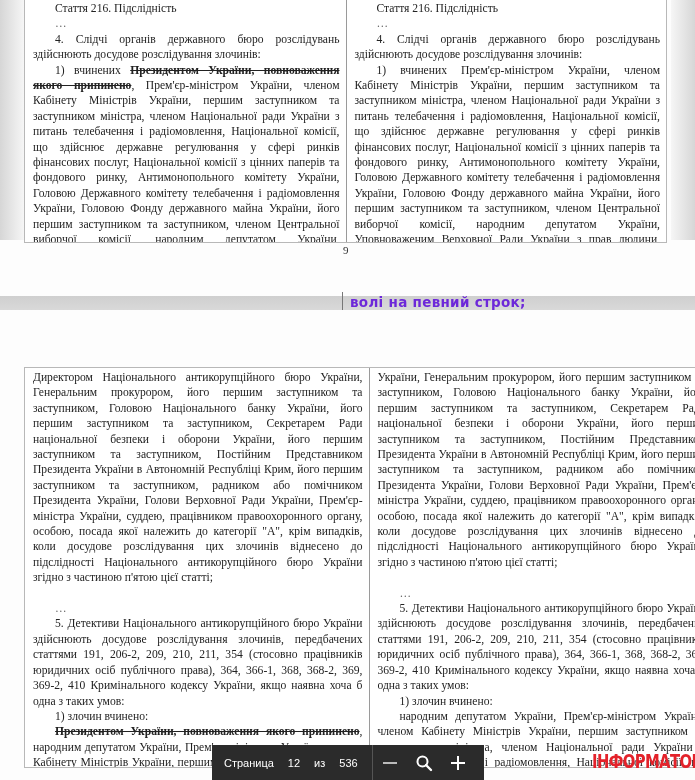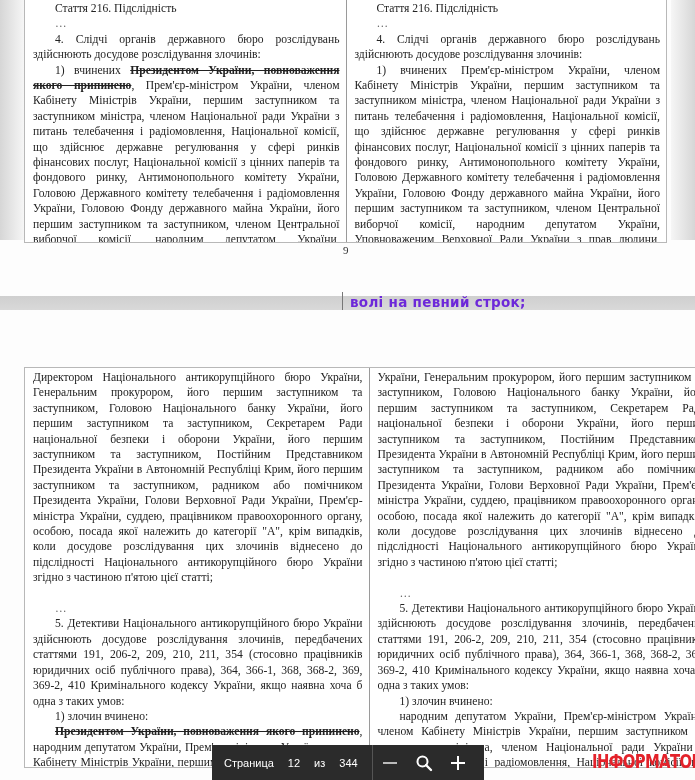--- a/index.html
+++ b/index.html
@@ -84,21 +84,21 @@
     <p class="p">1) злочин вчинено:</p>
     <p class="p">народним депутатом України, Прем'єр-міністром України, членом Кабінету Міністрів України, першим заступником та заступником міністра, членом Національної ради України з питань телебачення і радіомовлення, Національної комісії, що здійснює державне регулювання у</p>
   </div>
 </div>
 
 <div id="viewer-toolbar">
   <div class="pg">
     <span>Страница</span>
     <span>12</span>
     <span>из</span>
-    <span>344</span>
+    <span>536</span>
   </div>
   <div class="sep"></div>
   <div class="btn">
     <svg width="16" height="16" viewBox="0 0 16 16">
         <rect x="1" y="7" width="14" height="2" fill="#bbb"></rect>
       </svg>
   </div>
   <div class="btn">
     <svg width="18" height="18" viewBox="0 0 18 18">
         <circle cx="7.5" cy="7.5" r="5" stroke="#fff" stroke-width="2" fill="none"></circle>

